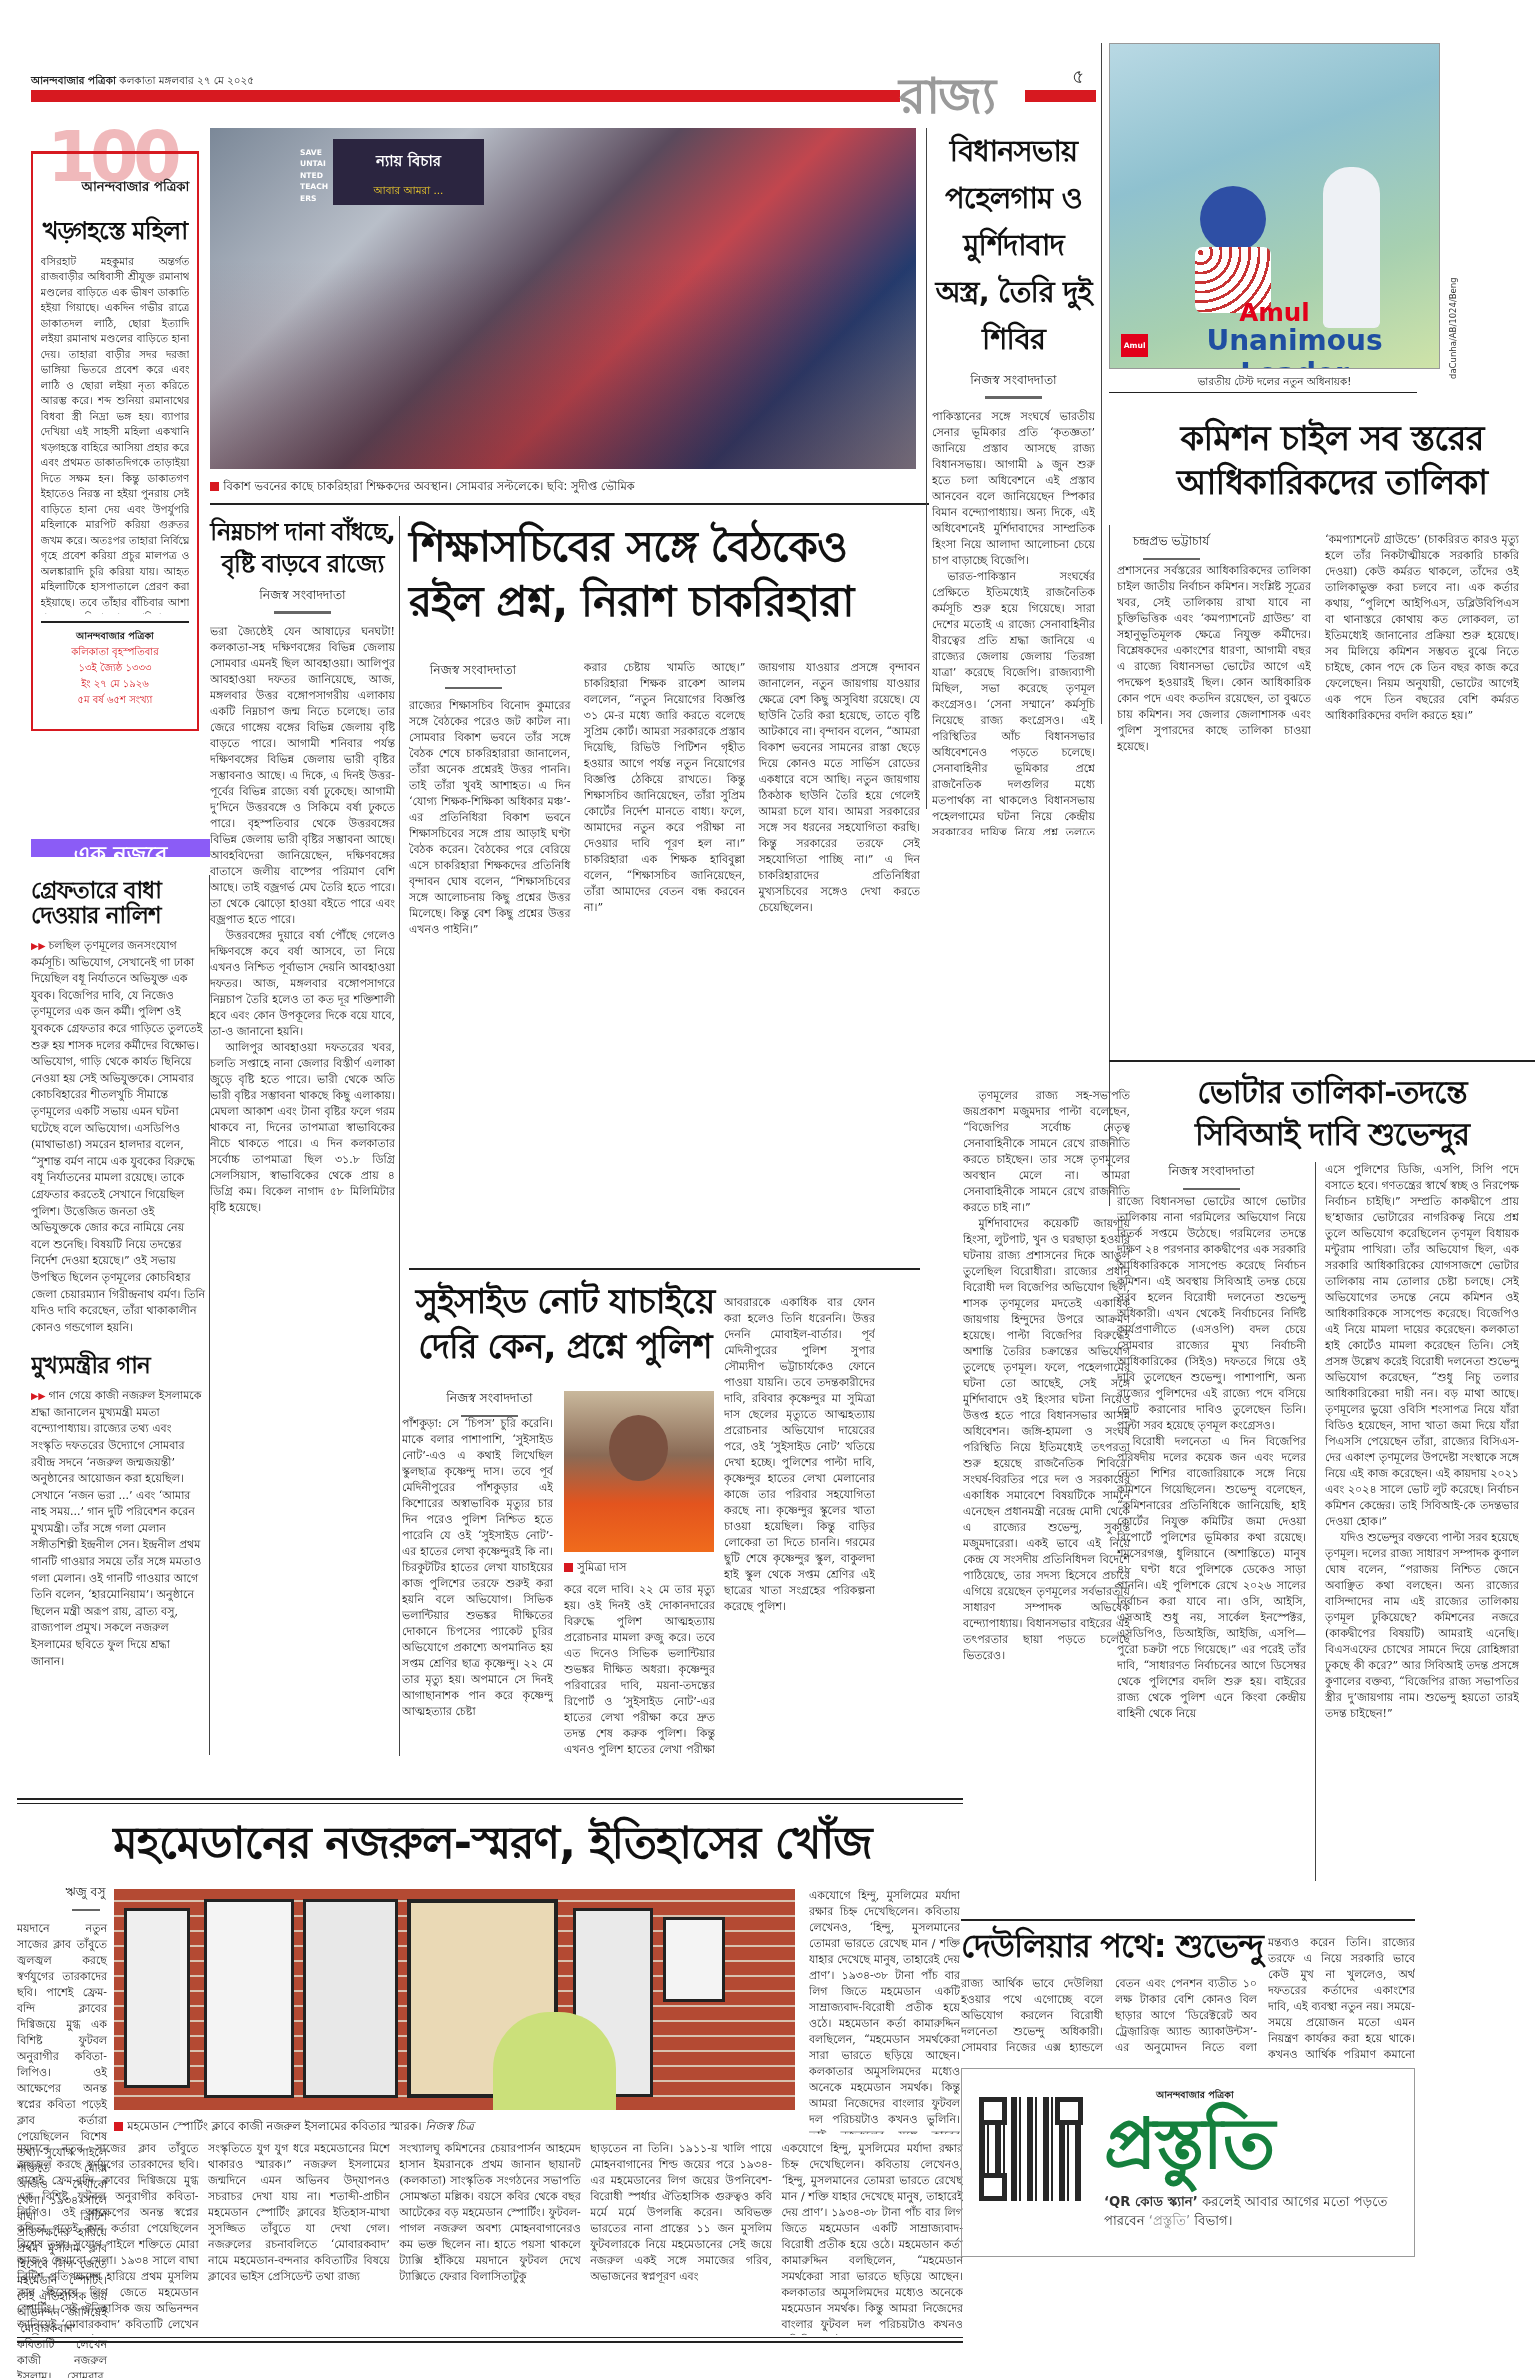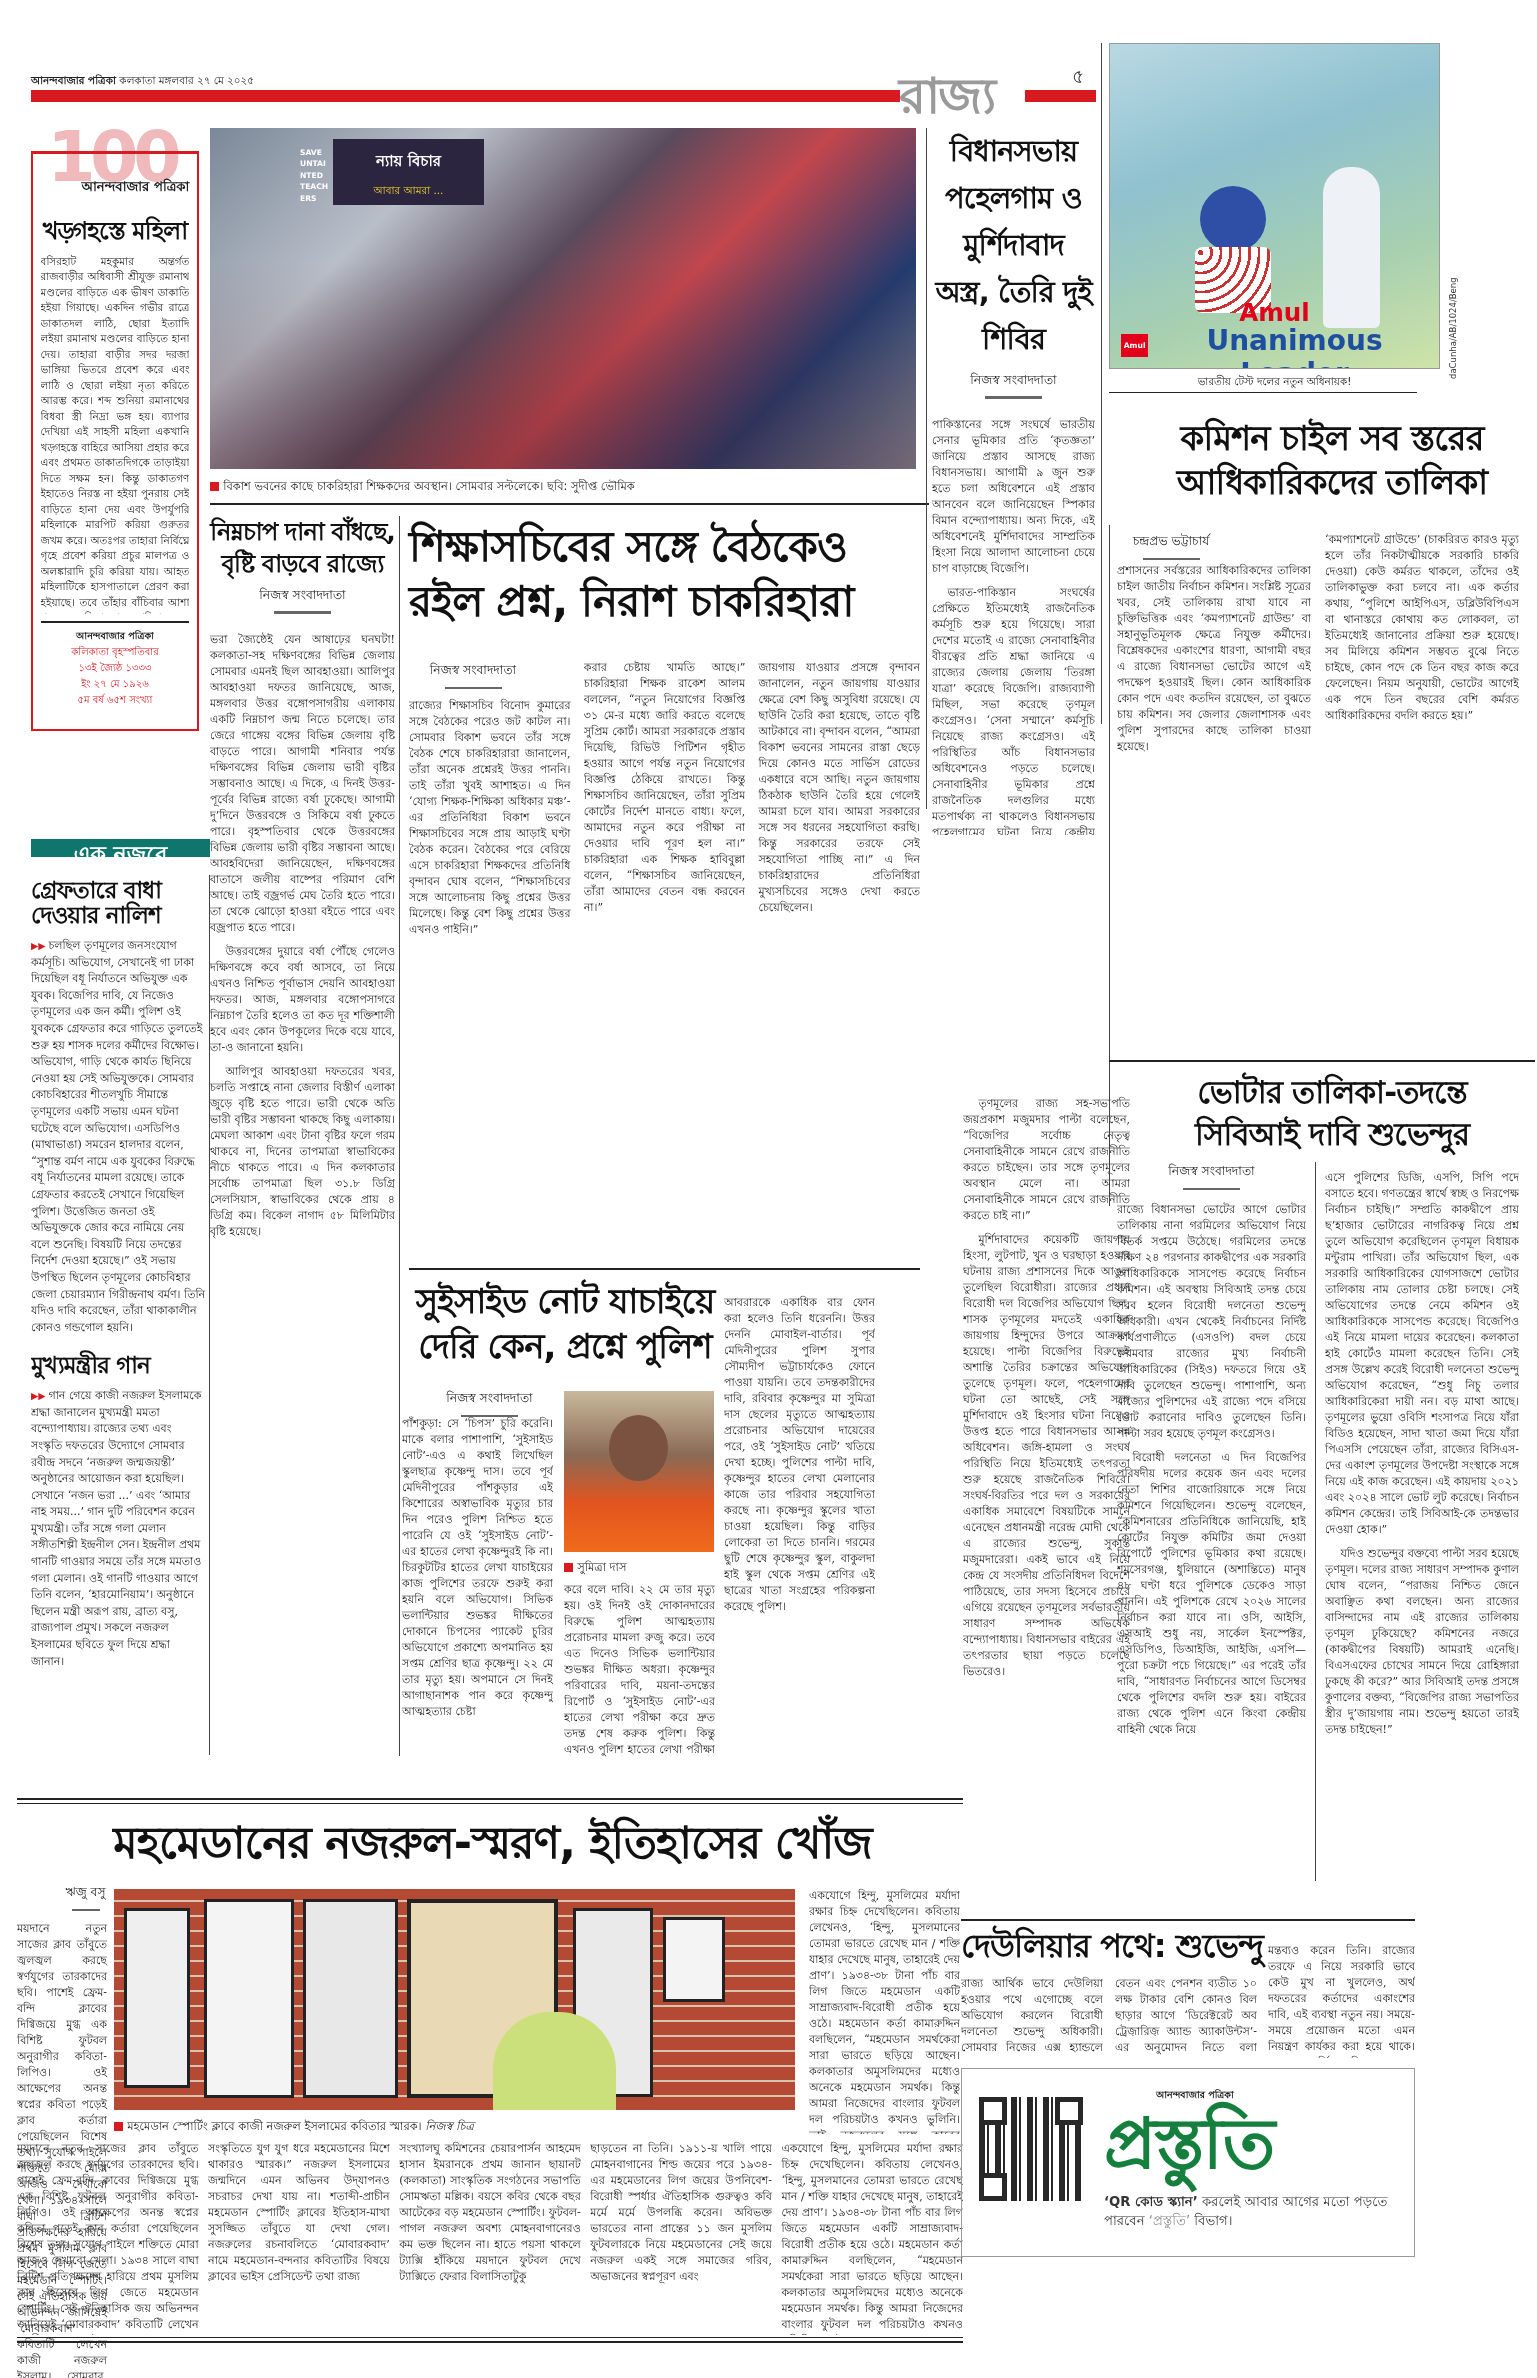--- a/index.html
+++ b/index.html
@@ -1,20 +1,20 @@
 <!DOCTYPE html>
 <html style="font-size:15px"><head>
 <meta charset="utf-8">
 <style>
   * { box-sizing: border-box; margin: 0; padding: 0; }
   html, body { width: 1538px; height: 2378px; background: #fff; overflow: hidden; }
   body { position: relative; font-family: "DejaVu Sans", sans-serif; color: #1a1a1a; }
   .abs { position: absolute; }
   .body-text { font-family: "DejaVu Serif", serif; font-size: 11px; line-height: 16px; text-align: justify; color: #222; }
-  .body-text p { text-indent: 1.4em; margin-top: 8px; }
+  .body-text p { text-indent: 1.4em; }
   .body-text p.noindent { text-indent: 0; }
   .hl { font-family: "DejaVu Sans", sans-serif; font-weight: 800; color: #111; line-height: 1.1; letter-spacing: -0.9px; }
   .byline { font-family: "DejaVu Sans", sans-serif; font-size: 12.3px; text-align: center; color: #222; }
   .byline-rule { width: 57px; height: 2.8px; background: #666; margin: 5.7px auto 9.5px; }
   .vrule { position: absolute; width: 0.9px; background: #444; }
   .hrule { position: absolute; height: 1.9px; background: #222; }
   .caption { font-family: "DejaVu Sans", sans-serif; font-size: 11.4px; color: #222; }
   .caption .sq { display: inline-block; width: 8.5px; height: 8.5px; background: #d71920; margin-right: 4.7px; vertical-align: middle; }
   .bullet { color: #d71920; font-size: 9.5px; margin-right: 2.8px; }
   .cols { display: flex; gap: 13.2px; }
@@ -45,21 +45,21 @@
   <div style="height:1.9px;background:#222;margin:7.6px 0 5.7px;"></div>
   <div style="text-align:center;font-size:9.5px;font-weight:700;">আনন্দবাজার পত্রিকা</div>
   <div style="text-align:center;color:#d71920;font-size:10px;line-height:16px;">
     <div>কলিকাতা বৃহস্পতিবার</div>
     <div>১৩ই জ্যৈষ্ঠ ১৩৩৩</div>
     <div>ইং ২৭ মে ১৯২৬</div>
     <div>৫ম বর্ষ ৬৫শ সংখ্যা</div>
   </div>
 </div>
 
-<div class="abs" style="left:31px;top:839px;width:179px;height:18px;background:#0f766e;color:#fff;font-size:22px;font-weight:700;text-align:center;line-height:32px;">এক নজরে</div>
+<div class="abs" style="left:31px;top:839px;width:179px;height:18px;background:#8b5cf6;color:#fff;font-size:22px;font-weight:700;text-align:center;line-height:32px;">এক নজরে</div>
 <div class="abs" style="left:31px;top:878px;width:175px;height:880px;overflow:hidden;">
   <div class="hl" style="font-size:23px;font-weight:700;margin-bottom:9.5px;">গ্রেফতারে বাধা দেওয়ার নালিশ</div>
   <div class="body-text" style="text-align:left;line-height:16.6px;font-size:11px;">
     <span class="bullet">▶▶</span><span>চলছিল তৃণমূলের জনসংযোগ কর্মসূচি। অভিযোগ, সেখানেই গা ঢাকা দিয়েছিল বধূ নির্যাতনে অভিযুক্ত এক যুবক। বিজেপির দাবি, যে নিজেও তৃণমূলের এক জন কর্মী। পুলিশ ওই যুবককে গ্রেফতার করে গাড়িতে তুলতেই শুরু হয় শাসক দলের কর্মীদের বিক্ষোভ। অভিযোগ, গাড়ি থেকে কার্যত ছিনিয়ে নেওয়া হয় সেই অভিযুক্তকে। সোমবার কোচবিহারের শীতলখুচি সীমান্তে তৃণমূলের একটি সভায় এমন ঘটনা ঘটেছে বলে অভিযোগ। এসডিপিও (মাথাভাঙা) সমরেন হালদার বলেন, “সুশান্ত বর্মণ নামে এক যুবকের বিরুদ্ধে বধূ নির্যাতনের মামলা রয়েছে। তাকে গ্রেফতার করতেই সেখানে গিয়েছিল পুলিশ। উত্তেজিত জনতা ওই অভিযুক্তকে জোর করে নামিয়ে নেয় বলে শুনেছি। বিষয়টি নিয়ে তদন্তের নির্দেশ দেওয়া হয়েছে।” ওই সভায় উপস্থিত ছিলেন তৃণমূলের কোচবিহার জেলা চেয়ারম্যান গিরীন্দ্রনাথ বর্মণ। তিনি যদিও দাবি করেছেন, তাঁরা থাকাকালীন কোনও গন্ডগোল হয়নি।</span>
   </div>
   <div class="hl" style="font-size:23px;font-weight:700;margin:17px 0 9.5px;">মুখ্যমন্ত্রীর গান</div>
   <div class="body-text" style="text-align:left;line-height:16.6px;font-size:11px;">
     <span class="bullet">▶▶</span><span>গান গেয়ে কাজী নজরুল ইসলামকে শ্রদ্ধা জানালেন মুখ্যমন্ত্রী মমতা বন্দ্যোপাধ্যায়। রাজ্যের তথ্য এবং সংস্কৃতি দফতরের উদ্যোগে সোমবার রবীন্দ্র সদনে ‘নজরুল জন্মজয়ন্তী’ অনুষ্ঠানের আয়োজন করা হয়েছিল। সেখানে ‘নজন ভরা ...’ এবং ‘আমার নাহ সময়...’ গান দুটি পরিবেশন করেন মুখ্যমন্ত্রী। তাঁর সঙ্গে গলা মেলান সঙ্গীতশিল্পী ইন্দ্রনীল সেন। ইন্দ্রনীল প্রথম গানটি গাওয়ার সময়ে তাঁর সঙ্গে মমতাও গলা মেলান। ওই গানটি গাওয়ার আগে তিনি বলেন, ‘হারমোনিয়াম’। অনুষ্ঠানে ছিলেন মন্ত্রী অরূপ রায়, ব্রাত্য বসু, রাজ্যপাল প্রমুখ। সকলে নজরুল ইসলামের ছবিতে ফুল দিয়ে শ্রদ্ধা জানান।</span>
   </div>
 </div>

